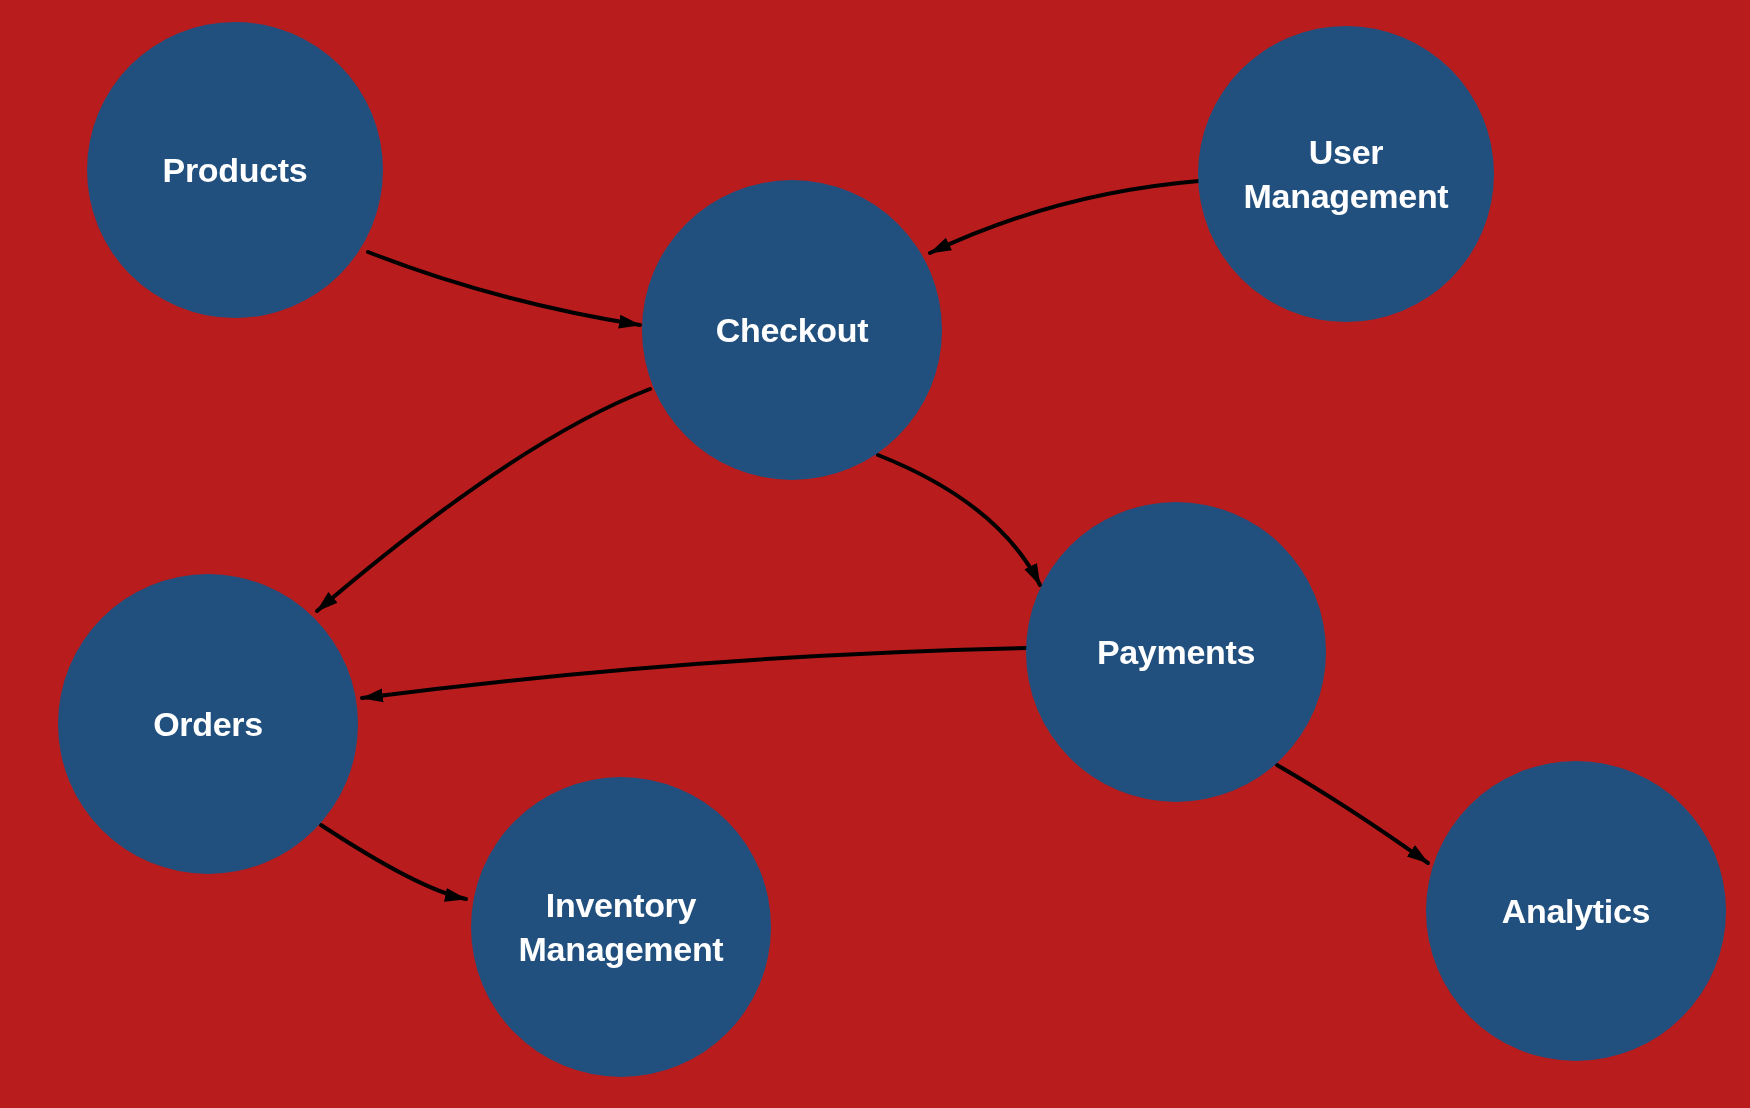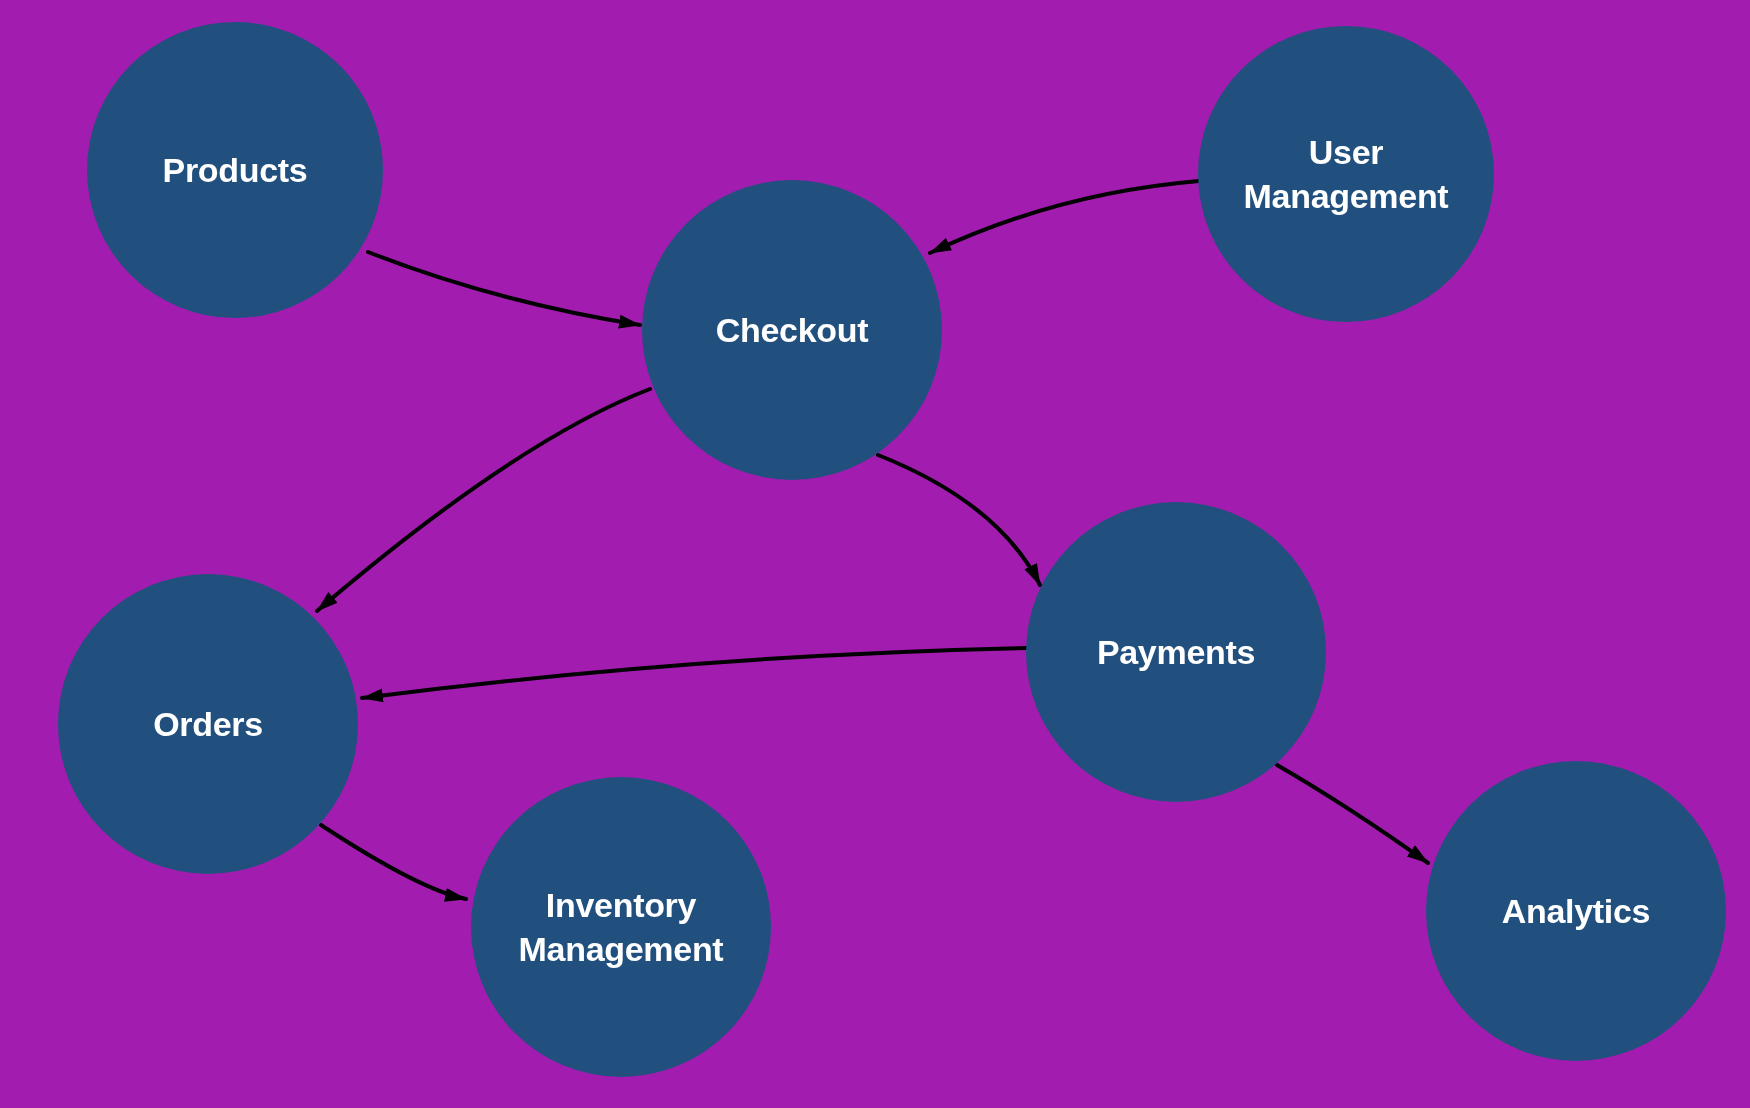--- a/index.html
+++ b/index.html
@@ -4,21 +4,21 @@
 <style>
   html, body {
     margin: 0;
     padding: 0;
     background: #ffffff;
   }
   .stage {
     position: relative;
     width: 1750px;
     height: 1108px;
-    background: #a21caf;
+    background: #b91c1c;
     overflow: hidden;
   }
   svg.diagram {
     display: block;
     width: 1750px;
     height: 1108px;
   }
   .edge {
     fill: none;
     stroke: #000000;

